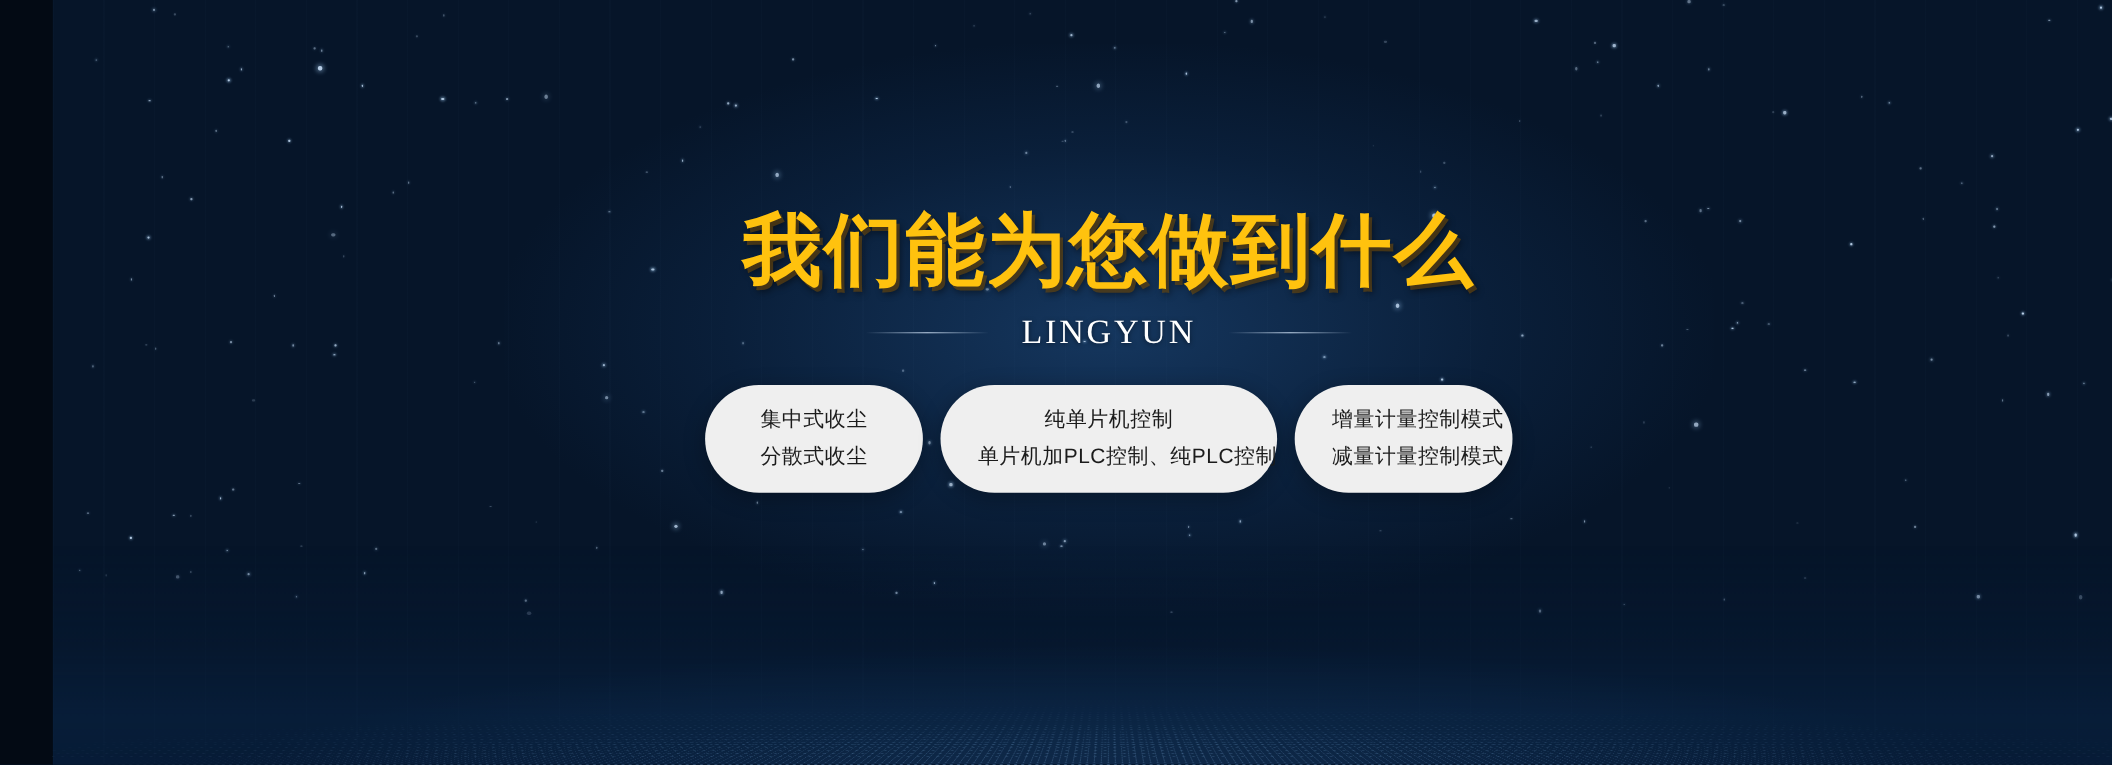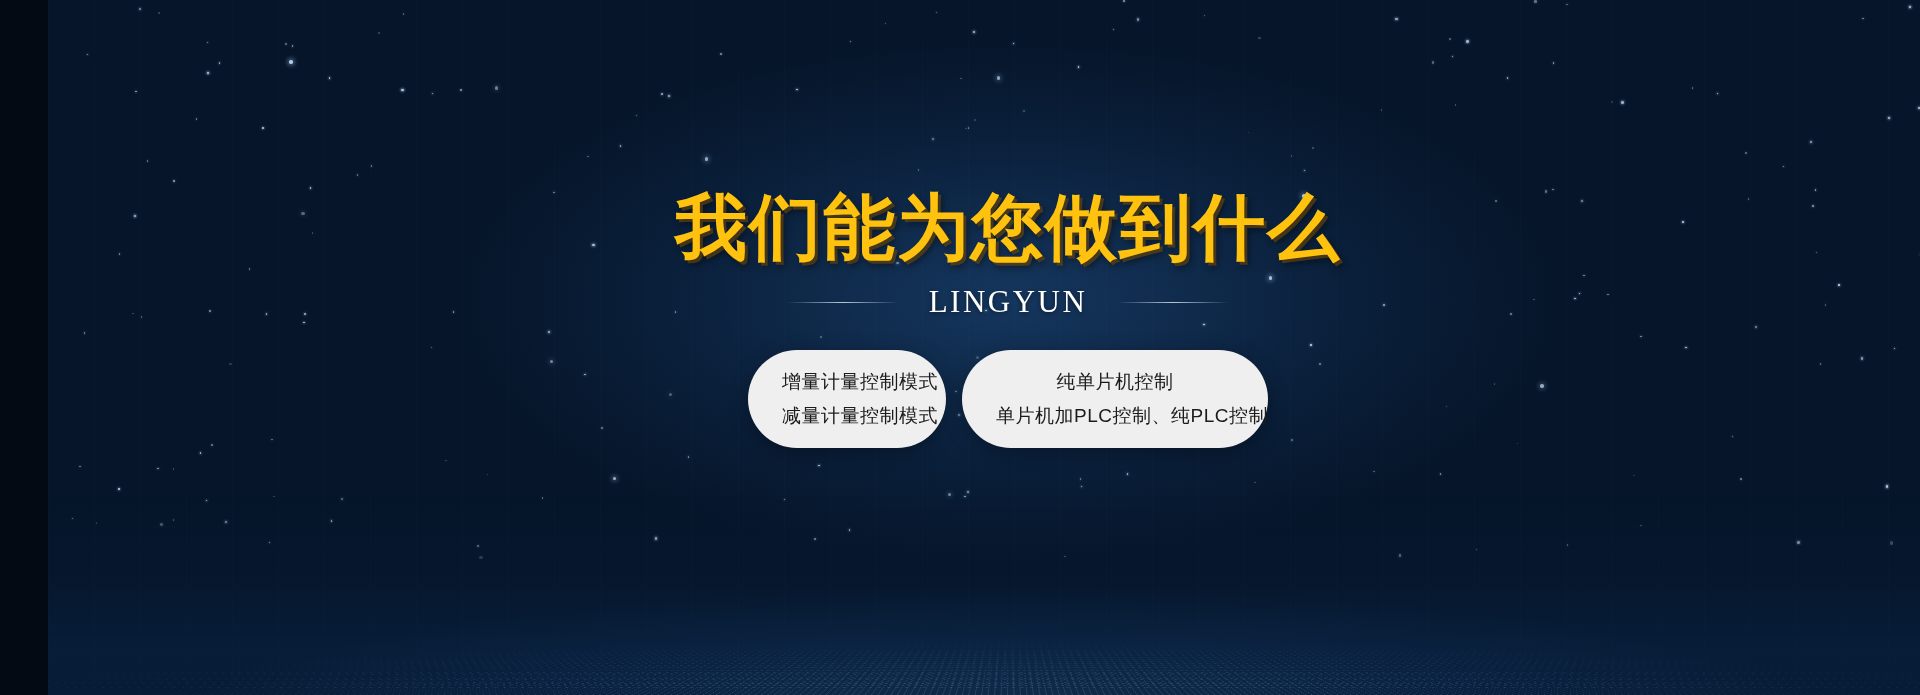--- a/index.html
+++ b/index.html
@@ -374,26 +374,30 @@
 
     <div class="brand-row">
       <span class="brand-rule"></span>
       <span class="brand-text">LINGYUN</span>
       <span class="brand-rule"></span>
     </div>
 
 
     <div class="cards">
 
+      <div class="card c1">
+        <div class="card-line">集中式收尘</div>
+        <div class="card-line">分散式收尘</div>
+      </div>
+
+      <div class="card c3">
+        <div class="card-line">纯单片机控制</div>
+        <div class="card-line">单片机加PLC控制、纯PLC控制</div>
+      </div>
 
       <div class="card c2">
         <div class="card-line">增量计量控制模式</div>
         <div class="card-line">减量计量控制模式</div>
       </div>
 
-      <div class="card c3">
-        <div class="card-line">纯单片机控制</div>
-        <div class="card-line">单片机加PLC控制、纯PLC控制</div>
-      </div>
-
     </div>
   </div>
 </div>
 
 </body></html>

